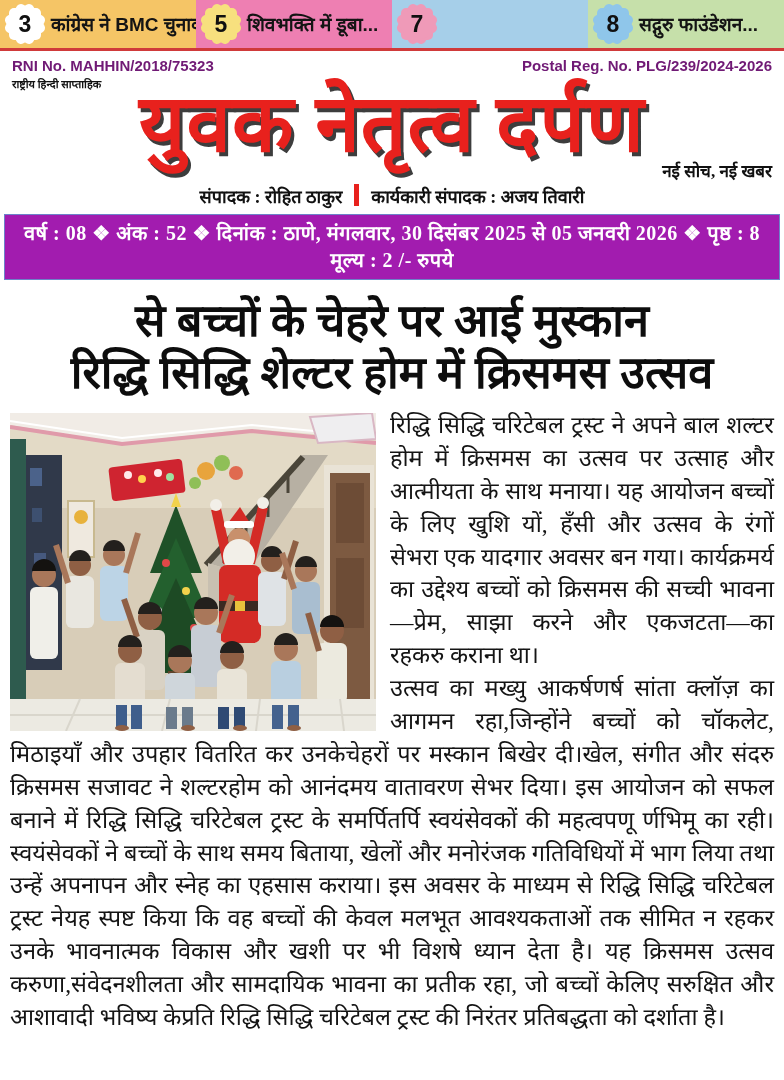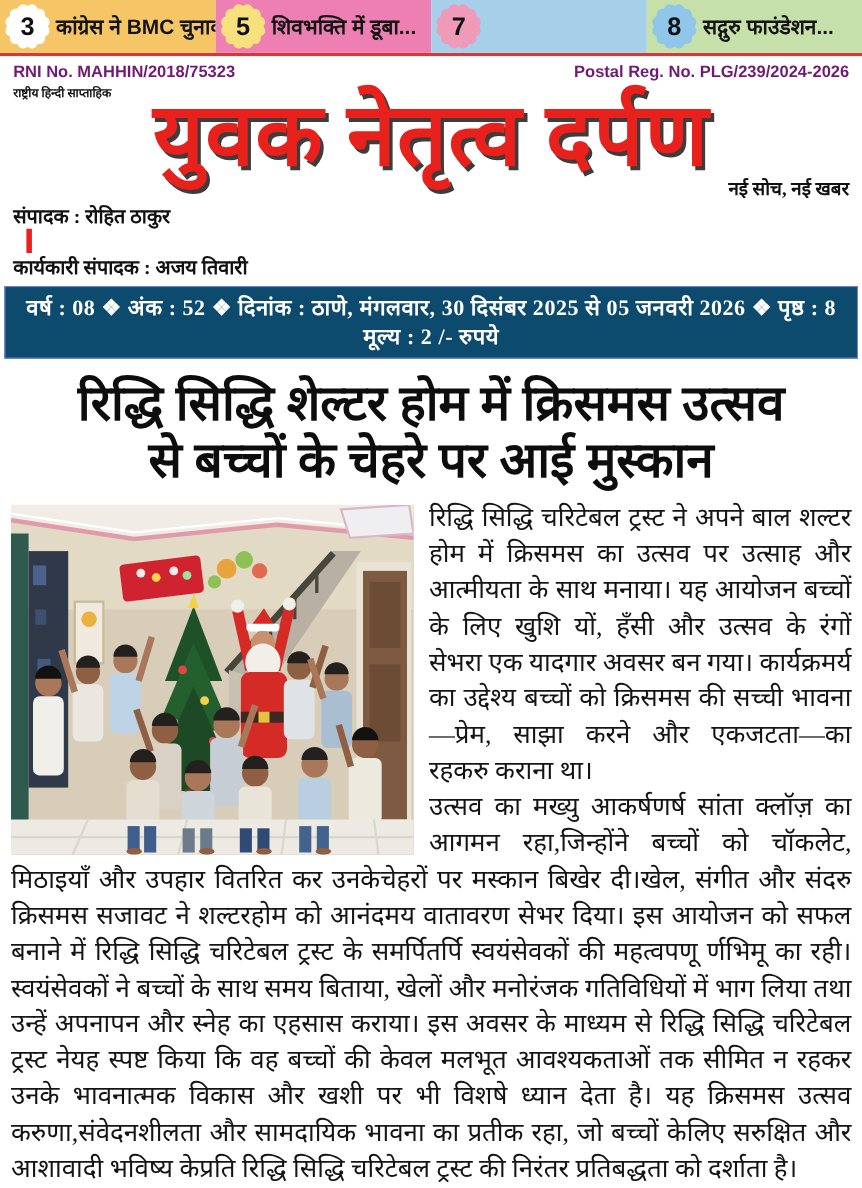--- a/index.html
+++ b/index.html
@@ -20,21 +20,21 @@
   
   .reg-row{display:flex;justify-content:space-between;padding:6px 12px 0 12px;
            font-family:"Liberation Sans","DejaVu Sans",sans-serif;font-weight:700;font-size:15px;color:#701a75;}
 
   
   .masthead{position:relative;padding:0 12px;}
   .tagline-left{font-weight:700;font-size:11px;margin-top:2px;}
   .paper-title{text-align:center;font-weight:800;font-size:80px;line-height:0.98;margin-top:-6px;
                color:#e8211d;text-shadow:3px 4px 0 #3d3d3d;letter-spacing:1px;}
   .tagline-right{text-align:right;font-weight:800;font-size:17px;margin-top:-4px;}
-  .editor-row{display:flex;justify-content:center;font-weight:700;font-size:18px;margin-top:2px;flex-direction:column;}
+  .editor-row{display:flex;justify-content:center;font-weight:700;font-size:18px;margin-top:2px;}
   .editor-sep{display:inline-block;width:5px;height:22px;background:#e8211d;margin:0 12px;}
 
   
   .info-bar{margin:6px 4px 0 4px;background:#1e3c9e;border:1px solid #6d82c9;color:#ffffff;
             text-align:center;font-weight:700;font-size:20px;padding:4px 0 6px 0;letter-spacing:0.5px;}
 
   
   .headline{text-align:center;font-weight:800;font-size:45px;line-height:1.14;margin-top:16px;color:#0d0d0d;}
 
   
@@ -96,25 +96,25 @@
     <div class="tagline-left">राष्ट्रीय हिन्दी साप्ताहिक</div>
     <div class="paper-title" style="color: rgb(232, 33, 29);">युवक नेतृत्व दर्पण</div>
     <div class="tagline-right">नई सोच, नई खबर</div>
     <div class="editor-row">
       <span>संपादक : रोहित ठाकुर</span>
       <span class="editor-sep"></span>
       <span>कार्यकारी संपादक : अजय तिवारी</span>
     </div>
   </div>
 
-  <div class="info-bar" style="background: #0c4a6e;">वर्ष : 08 ❖ अंक : 52 ❖ दिनांक : ठाणे, मंगलवार, 30 दिसंबर 2025 से 05 जनवरी 2026  ❖ पृष्ठ : 8    मूल्य : 2 /- रुपये</div>
+  <div class="info-bar" style="background: #a21caf;">वर्ष : 08 ❖ अंक : 52 ❖ दिनांक : ठाणे, मंगलवार, 30 दिसंबर 2025 से 05 जनवरी 2026  ❖ पृष्ठ : 8    मूल्य : 2 /- रुपये</div>
 
   <div class="headline">
+    <div>से बच्चों के चेहरे पर आई मुस्कान</div>
     <div>रिद्धि सिद्धि शेल्टर होम में क्रिसमस उत्सव</div>
-    <div>से बच्चों के चेहरे पर आई मुस्कान</div>
   </div>
 
   <div class="article">
     <div class="photo-wrap">
       <svg viewBox="0 0 366 318" preserveAspectRatio="none">
 
         <rect x="0" y="0" width="366" height="318" fill="#d8cdb8"></rect>
         <rect x="0" y="0" width="366" height="95" fill="#e3dac6"></rect>
 
         <g>

